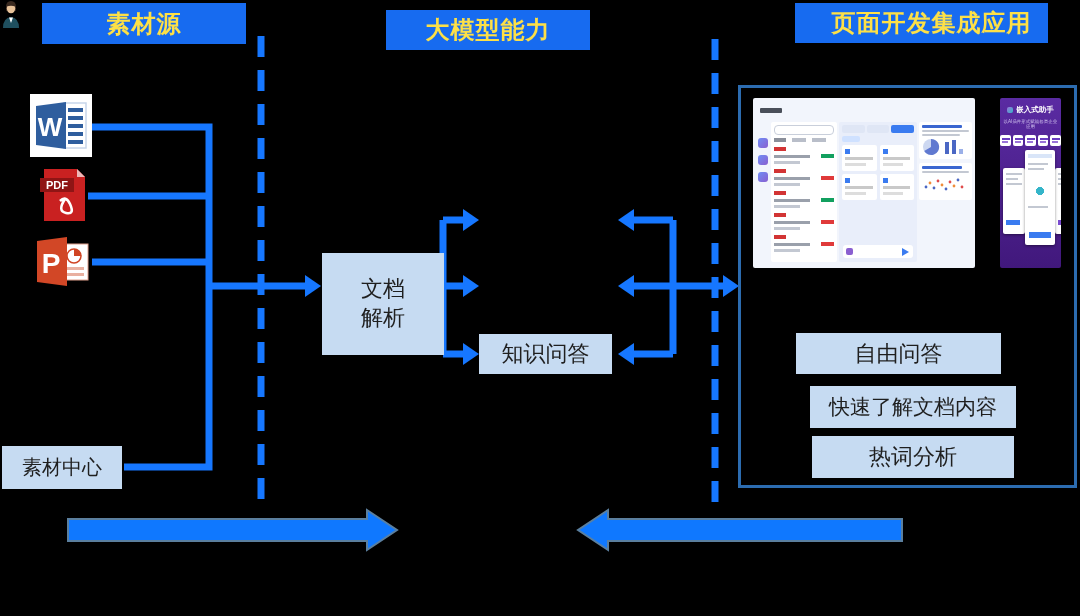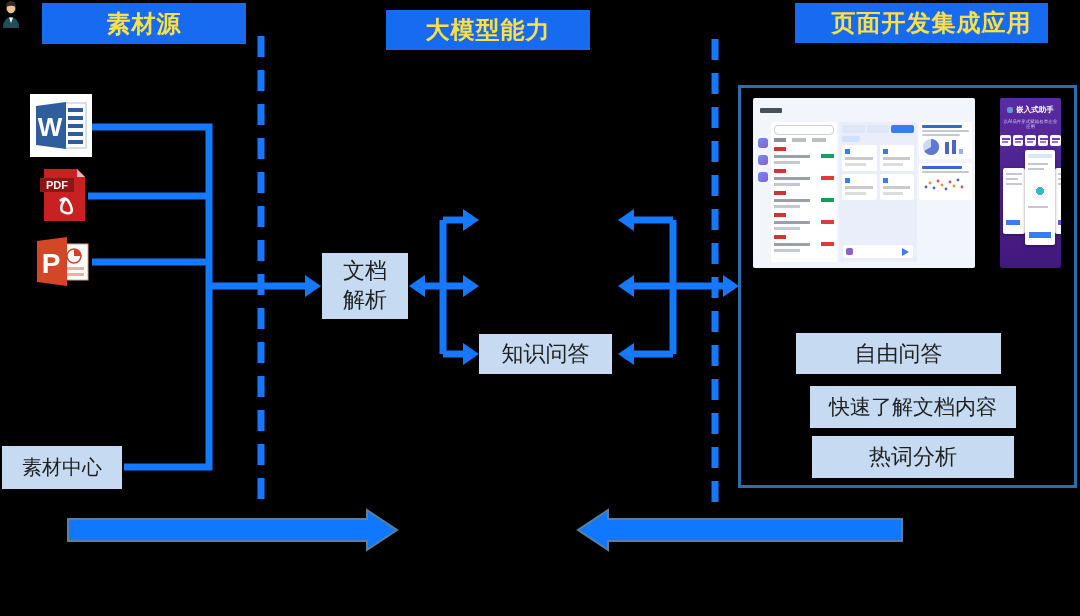--- a/index.html
+++ b/index.html
@@ -8,21 +8,21 @@
   
   .col-header{position:absolute;background:#176bf0;color:#fde047;font-weight:bold;font-size:24px;
               display:flex;align-items:center;justify-content:center;letter-spacing:1px;z-index:3;}
   #hdr-sources{left:42px;top:3px;width:204px;height:41px;}
   #hdr-model{left:386px;top:10px;width:204px;height:40px;}
   #hdr-apps{left:795px;top:3px;width:233px;height:40px;padding-left:20px;}
   
   .node{position:absolute;background:#c6dbf2;color:#1f1f1f;font-size:22px;
         display:flex;align-items:center;justify-content:center;text-align:center;z-index:3;}
   #node-material-center{left:2px;top:446px;width:120px;height:43px;font-size:20px;}
-  #node-parser{left:322px;top:253px;width:86px;height:66px;padding:0;line-height:1.3;
+  #node-parser{left:322px;top:253px;width:86px;height:66px;padding:18px;line-height:1.3;
                word-break:break-all;}
   #node-parser span{display:block;width:48px;}
   #node-summary{left:479px;top:199px;width:133px;height:41px;}
   #node-keywords{left:479px;top:266px;width:136px;height:40px;}
   #node-qa{left:479px;top:334px;width:133px;height:40px;text-align:right;}
   #node-free-qa{left:55px;top:245px;width:205px;height:41px;}
   #node-quick{left:69px;top:298px;width:206px;height:42px;font-size:21px;}
   #node-hotwords{left:71px;top:348px;width:202px;height:42px;}
   
   #wires{position:absolute;left:0;top:0;z-index:1;}

